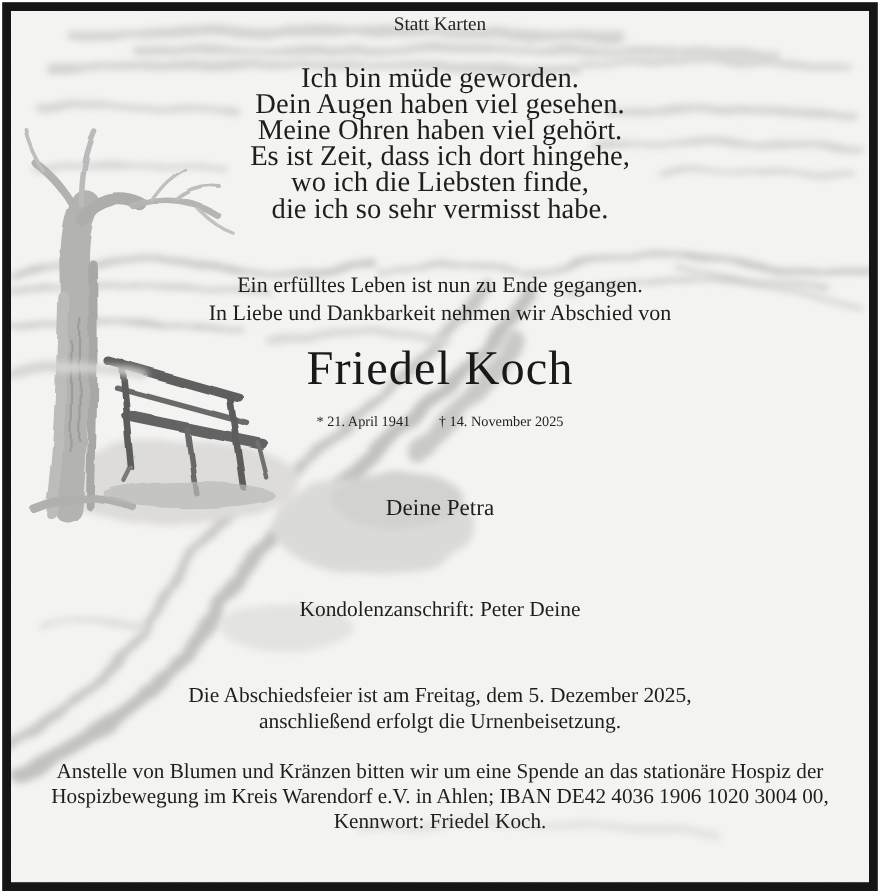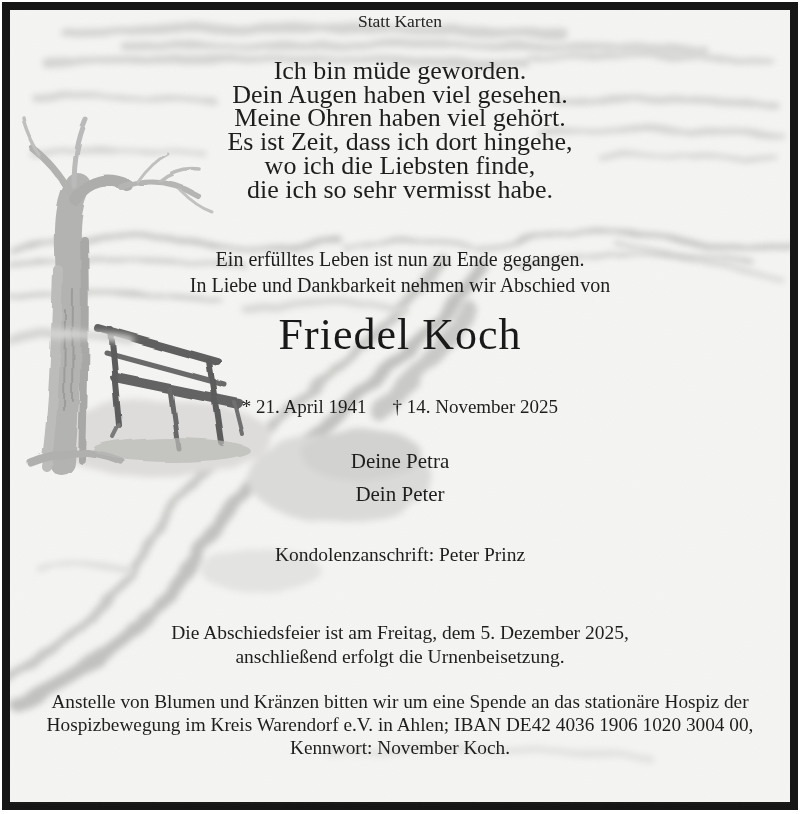--- a/index.html
+++ b/index.html
@@ -28,21 +28,21 @@
   }
   .textlayer { position: absolute; inset: 0; color: #1e1e1e; text-decoration: underline; }
   .block {
     position: absolute; left: 0; width: 780px;
     text-align: center; white-space: nowrap;
   }
   .preheader   { top: 1px;   font-size: 17.5px; line-height: 1.25; color: #242424; }
   .poem        { top: 49px;  font-size: 26px;   line-height: 23.7px; }
   .intro       { top: 236px; font-size: 20px;   line-height: 26px; }
   .name        { top: 299px; font-size: 44px;   line-height: 1.2; letter-spacing: 1px; color: #191919; }
-  .dates       { top: 385px; font-size: 19px; line-height: 1.25; }
+  .dates       { top: 365px; font-size: 13px; line-height: 1.25; }
   .dates .death { margin-left: 26px; }
   .mourners    { top: 435px; font-size: 21px;   line-height: 32.5px; }
   .condolence  { top: 533px; font-size: 19.5px; line-height: 24.3px; }
   .service     { top: 611px; font-size: 19.5px; line-height: 23.7px; }
   .donation    { top: 680px; font-size: 19.3px; line-height: 23.2px; }
 </style>
 </head>
 <body>
 
 <div class="frame">
@@ -155,33 +155,32 @@
       </div>
 
       <div class="block name">Friedel Koch</div>
 
       <div class="block dates">
         <span class="birth">* 21. April 1941</span><span class="death">† 14. November 2025</span>
       </div>
 
       <div class="block mourners">
         <div>Deine Petra</div>
-        <div>Dein Peter</div>
       </div>
 
       <div class="block condolence">
-        <div>Kondolenzanschrift: Peter Prinz</div>
+        <div>Kondolenzanschrift: Peter Deine</div>
       </div>
 
       <div class="block service">
         <div>Die Abschiedsfeier ist am Freitag, dem 5. Dezember 2025,</div>
         <div>anschließend erfolgt die Urnenbeisetzung.</div>
       </div>
 
       <div class="block donation">
         <div>Anstelle von Blumen und Kränzen bitten wir um eine Spende an das stationäre Hospiz der</div>
         <div>Hospizbewegung im Kreis Warendorf e.V. in Ahlen; IBAN DE42 4036 1906 1020 3004 00,</div>
-        <div>Kennwort: November Koch.</div>
+        <div>Kennwort: Friedel Koch.</div>
       </div>
 
     </div>
   </div>
 </div>
 
 </body></html>

